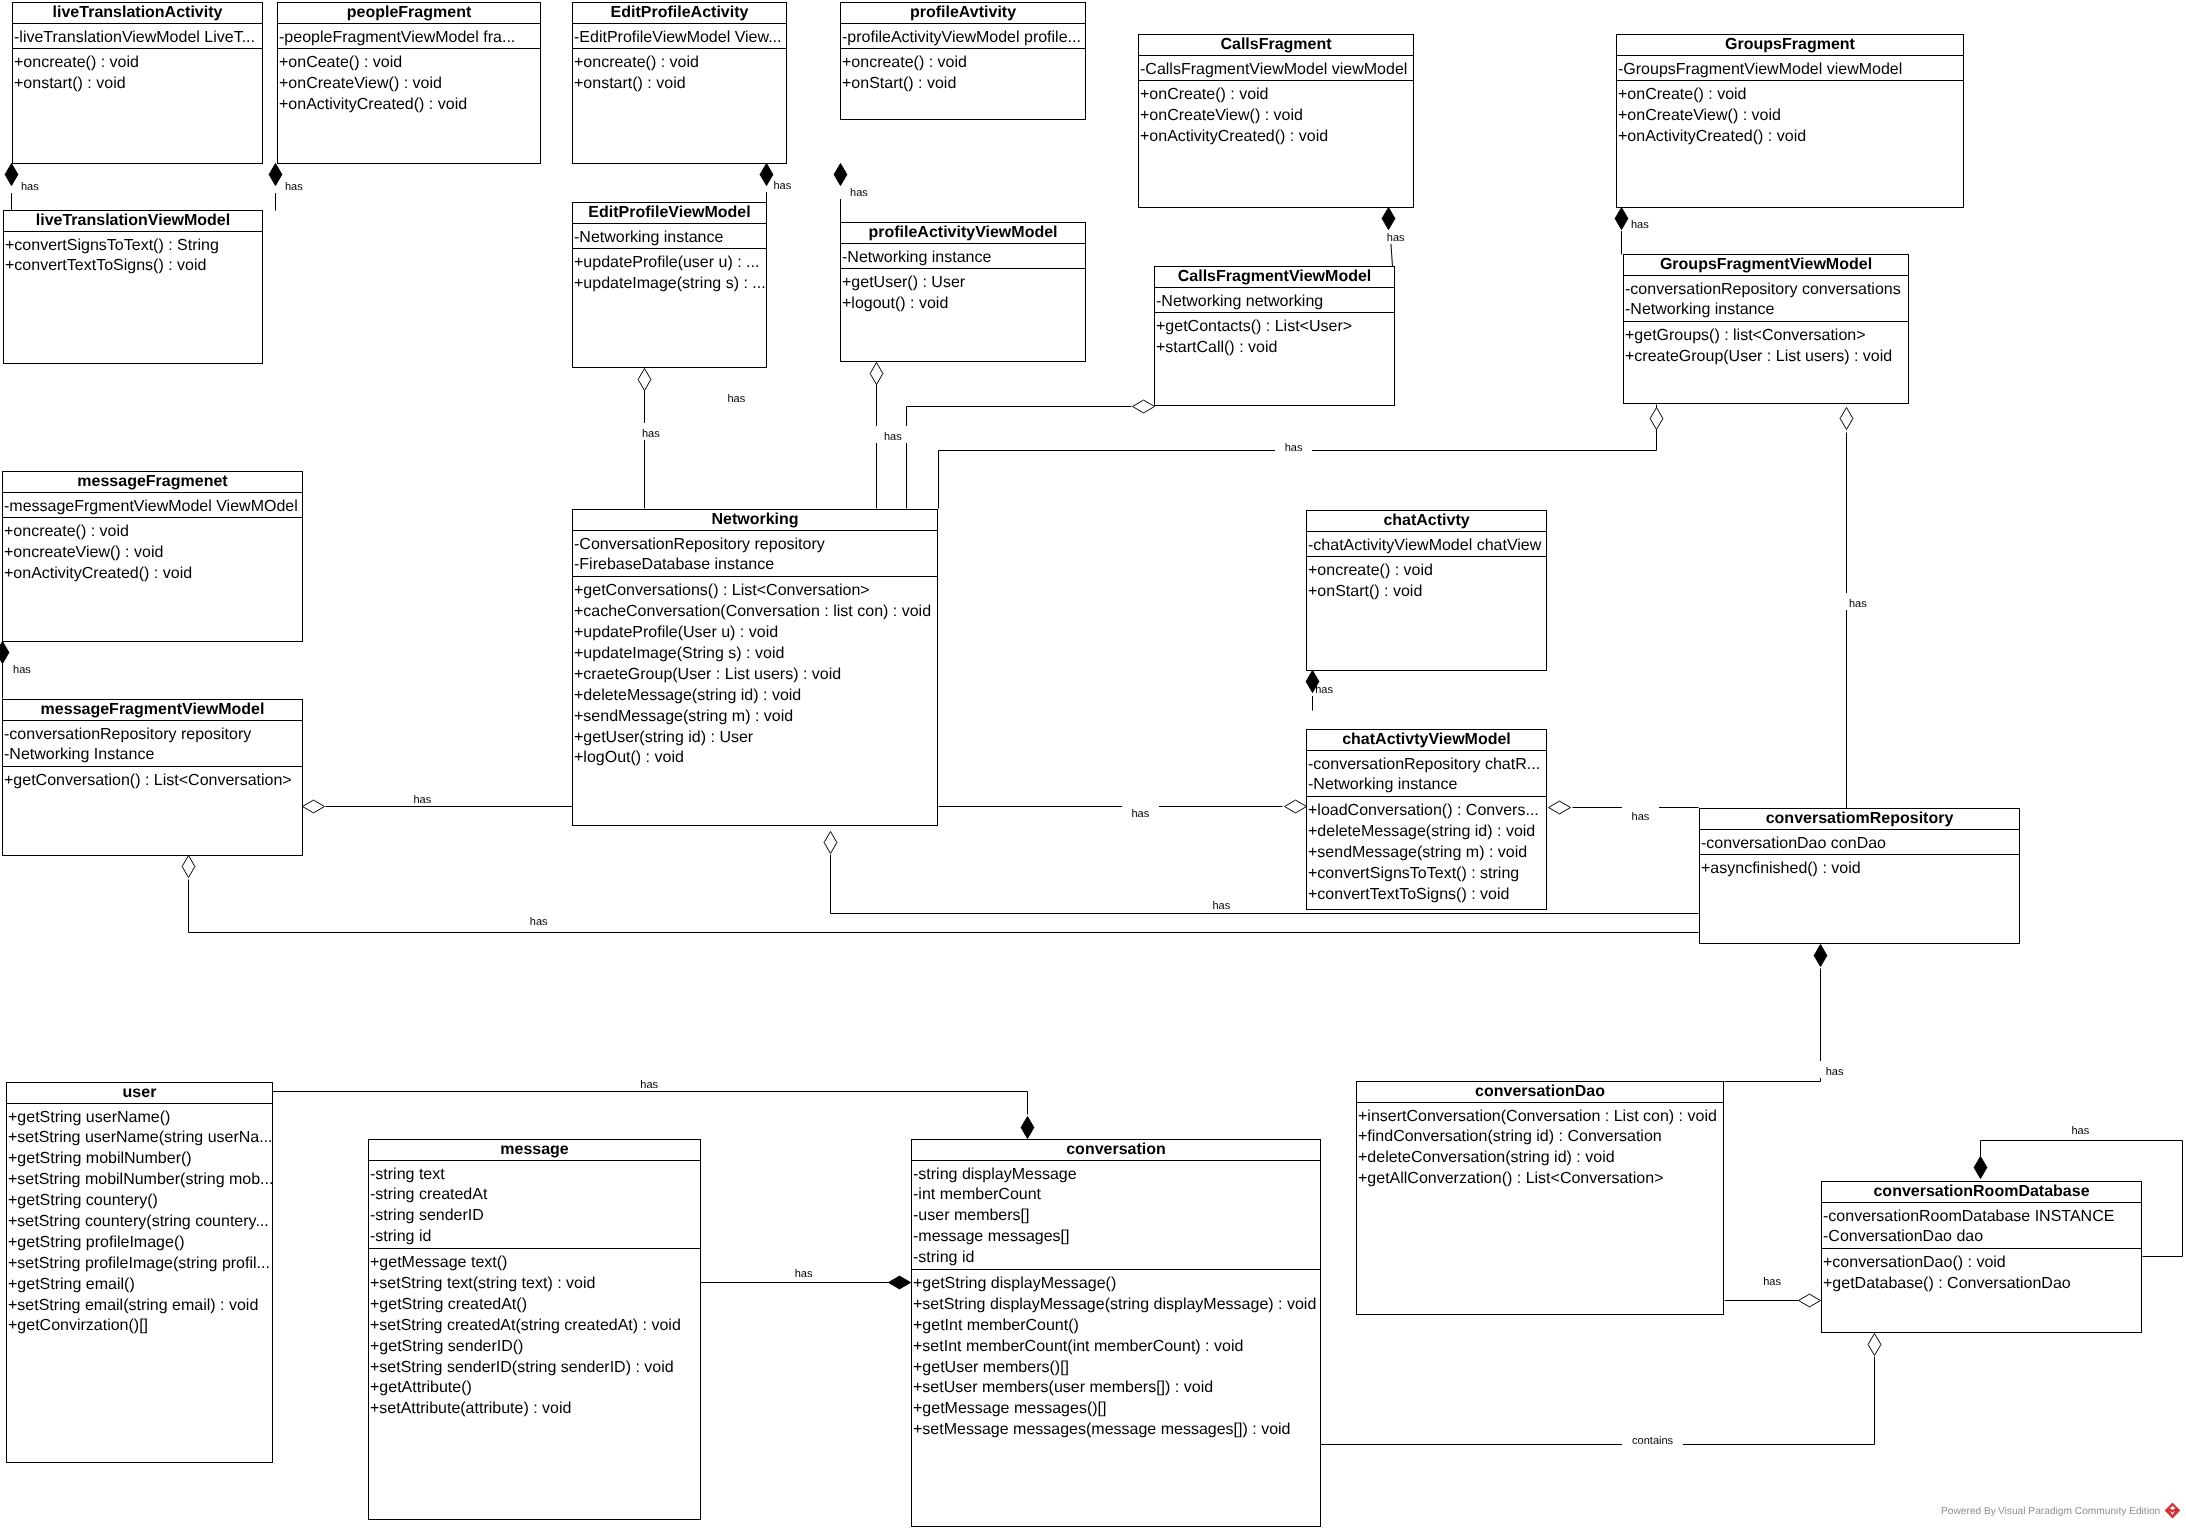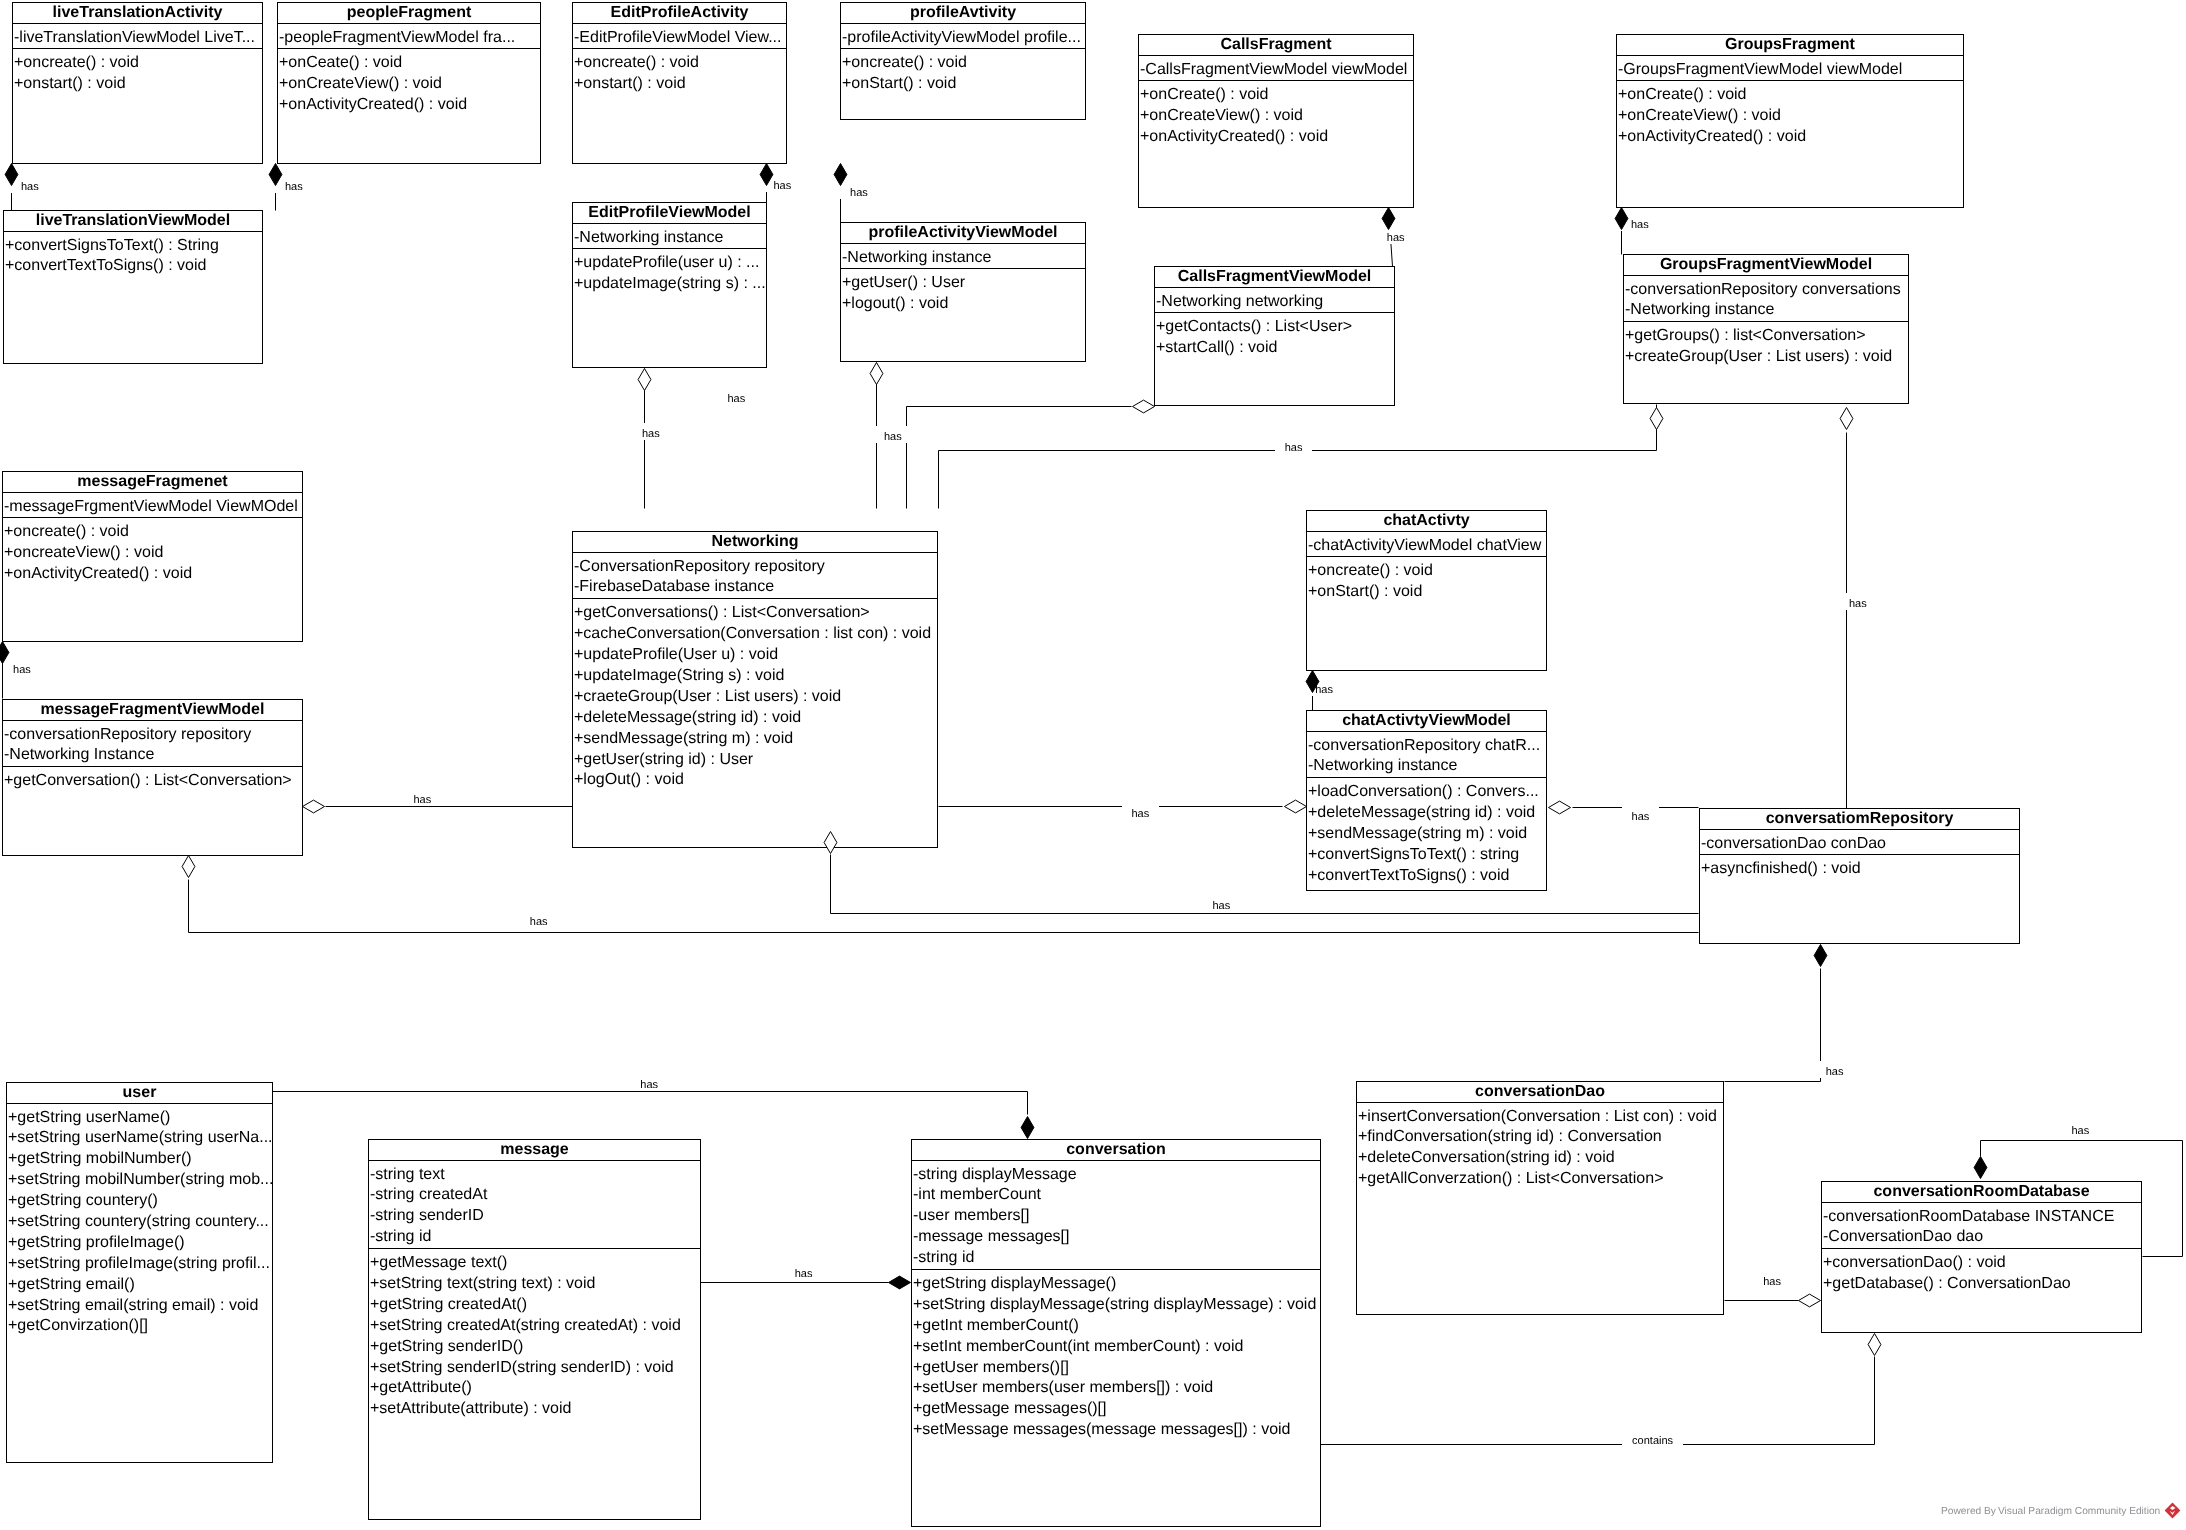--- a/index.html
+++ b/index.html
@@ -219,21 +219,21 @@
   <div class="uml-title">messageFragmenet</div>
   <div class="uml-attrs">
     <div class="uml-row">-messageFrgmentViewModel ViewMOdel</div>
   </div>
   <div class="uml-ops">
     <div class="uml-row">+oncreate() : void</div>
     <div class="uml-row">+oncreateView() : void</div>
     <div class="uml-row">+onActivityCreated() : void</div>
   </div>
 </div>
-<div class="uml-class" style="left:572px;top:531px;width:366px;height:317px">
+<div class="uml-class" style="left:572px;top:509px;width:366px;height:317px">
   <div class="uml-title">Networking</div>
   <div class="uml-attrs">
     <div class="uml-row">-ConversationRepository repository</div>
     <div class="uml-row">-FirebaseDatabase instance</div>
   </div>
   <div class="uml-ops">
     <div class="uml-row">+getConversations() : List&lt;Conversation&gt;</div>
     <div class="uml-row">+cacheConversation(Conversation : list con) : void</div>
     <div class="uml-row">+updateProfile(User u) : void</div>
     <div class="uml-row">+updateImage(String s) : void</div>
@@ -257,21 +257,21 @@
 <div class="uml-class" style="left:2px;top:699px;width:301px;height:157px">
   <div class="uml-title">messageFragmentViewModel</div>
   <div class="uml-attrs">
     <div class="uml-row">-conversationRepository repository</div>
     <div class="uml-row">-Networking Instance</div>
   </div>
   <div class="uml-ops">
     <div class="uml-row">+getConversation() : List&lt;Conversation&gt;</div>
   </div>
 </div>
-<div class="uml-class" style="left:1306px;top:710px;width:241px;height:181px">
+<div class="uml-class" style="left:1306px;top:729px;width:241px;height:181px">
   <div class="uml-title">chatActivtyViewModel</div>
   <div class="uml-attrs">
     <div class="uml-row">-conversationRepository chatR...</div>
     <div class="uml-row">-Networking instance</div>
   </div>
   <div class="uml-ops">
     <div class="uml-row">+loadConversation() : Convers...</div>
     <div class="uml-row">+deleteMessage(string id) : void</div>
     <div class="uml-row">+sendMessage(string m) : void</div>
     <div class="uml-row">+convertSignsToText() : string</div>

